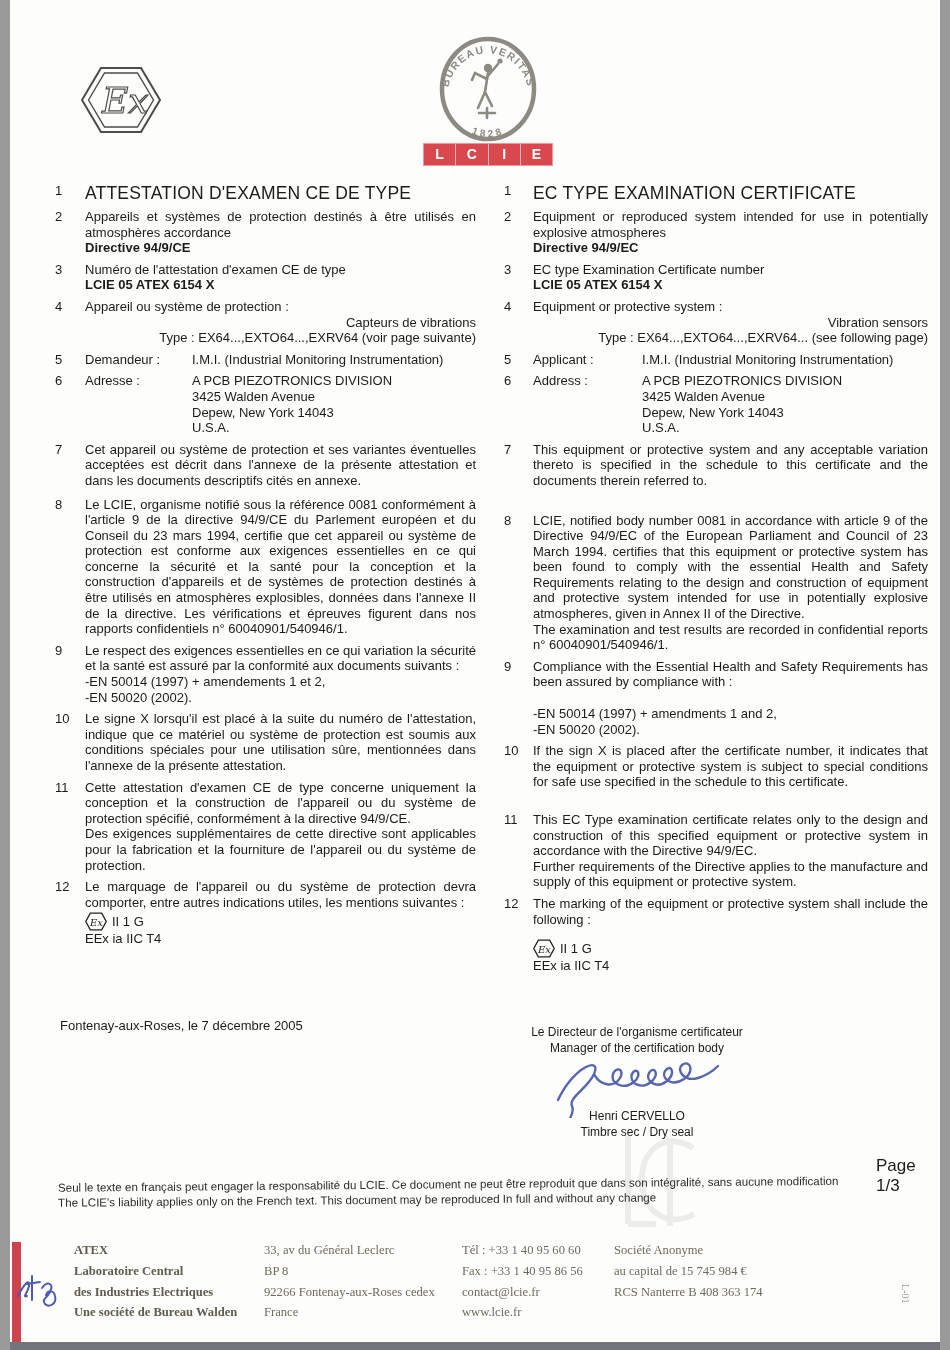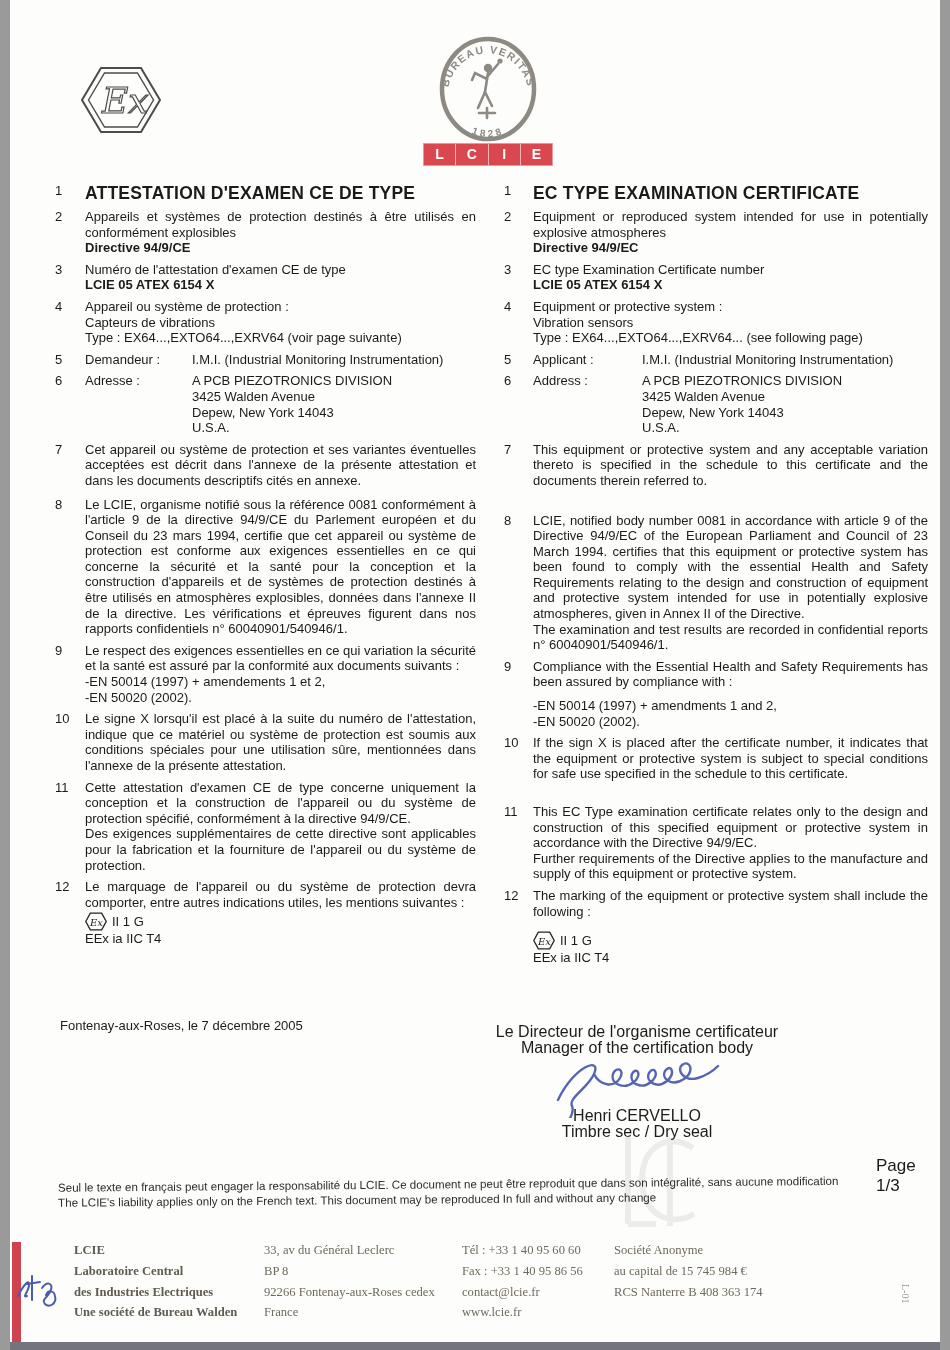--- a/index.html
+++ b/index.html
@@ -15,30 +15,30 @@
   
   .col{position:absolute;top:183px;font-size:13px;line-height:15.6px}
   .col-fr{left:45px;width:421px}
   .col-en{left:494px;width:424px}
   .sec{display:flex;margin-bottom:6px}
   .n{flex:none;width:30px}
   .col-en .n{width:29px}
   .c{flex:1;min-width:0}
   .j{text-align:justify}
   .b{font-weight:bold}
-  .ctr{text-align:left}
-  .title{font-size:17.5px;line-height:20px;font-weight:bold;letter-spacing:.2px;white-space:nowrap}
+  .ctr{text-align:right}
+  .title{font-size:17.5px;line-height:20px;font-weight:normal;letter-spacing:.2px;white-space:nowrap}
   .row{display:flex}
   .lab{flex:none;width:107px}
   .col-en .lab{width:109px}
   .mark-line{display:flex;align-items:center;gap:5px;margin-top:2px}
-  .gap-top{margin-top:8px}
+  .gap-top{margin-top:16px}
   
   .date-line{position:absolute;left:50px;top:1018px;font-size:13px}
-  .sig-block{position:absolute;left:482px;top:1024px;width:290px;text-align:center;font-size:16px;line-height:16px}
+  .sig-block{position:absolute;left:482px;top:1024px;width:290px;text-align:center;font-size:12px;line-height:16px}
   .sig-svg{display:block;margin:-4px auto -10px 52px}
   .page-num{position:absolute;left:866px;top:1156px;font-size:17px}
   .disclaimer{position:absolute;left:48px;top:1176px;width:860px;font-size:11.6px;line-height:15px;color:#2d2d2d;transform:rotate(-0.5deg)}
   .watermark{position:absolute;left:588px;top:1128px;opacity:.16}
   .footer{position:absolute;left:0;top:1240px;width:950px;height:96px;
           font-family:"Liberation Serif",serif;font-size:12.6px;line-height:20.8px;color:#6f6a5e}
   .fcol{position:absolute;top:0}
   .f1{left:64px;font-weight:bold;color:#5f5b50}
   .f2{left:254px}
   .f3{left:452px}
@@ -94,21 +94,21 @@
   <div class="col col-fr">
     <div class="sec">
       <div class="n">1</div>
       <div class="c">
           <div class="title">ATTESTATION D'EXAMEN CE DE TYPE</div>
         </div>
     </div>
     <div class="sec">
       <div class="n">2</div>
       <div class="c">
-        <div class="j">Appareils et systèmes de protection destinés à être utilisés en conformément explosibles</div>
+        <div class="j">Appareils et systèmes de protection destinés à être utilisés en atmosphères accordance</div>
         <div class="b">Directive 94/9/CE</div>
       </div>
     </div>
     <div class="sec">
       <div class="n">3</div>
       <div class="c">
         <div>Numéro de l'attestation d'examen CE de type</div>
         <div class="b">LCIE 05 ATEX 6154 X</div>
       </div>
     </div>
@@ -304,21 +304,21 @@
     </svg>
   </div>
 
   <div class="disclaimer">
     <div>Seul le texte en français peut engager la responsabilité du LCIE. Ce document ne peut être reproduit que dans son intégralité, sans aucune modification</div>
     <div>The LCIE's liability applies only on the French text. This document may be reproduced In full and without any change</div>
   </div>
 
   <div class="footer">
     <div class="fcol f1">
-      <div>LCIE</div>
+      <div>ATEX</div>
       <div>Laboratoire Central</div>
       <div>des Industries Electriques</div>
       <div>Une société de Bureau Walden</div>
     </div>
     <div class="fcol f2">
       <div>33, av du Général Leclerc</div>
       <div>BP 8</div>
       <div>92266 Fontenay-aux-Roses cedex</div>
       <div>France</div>
     </div>

